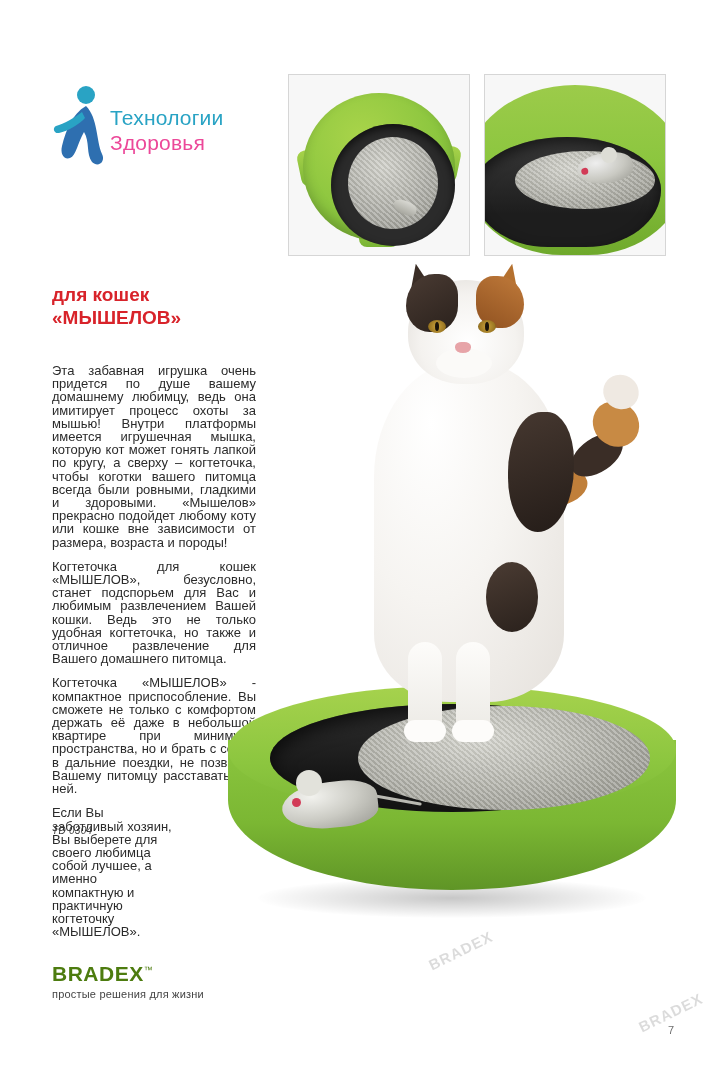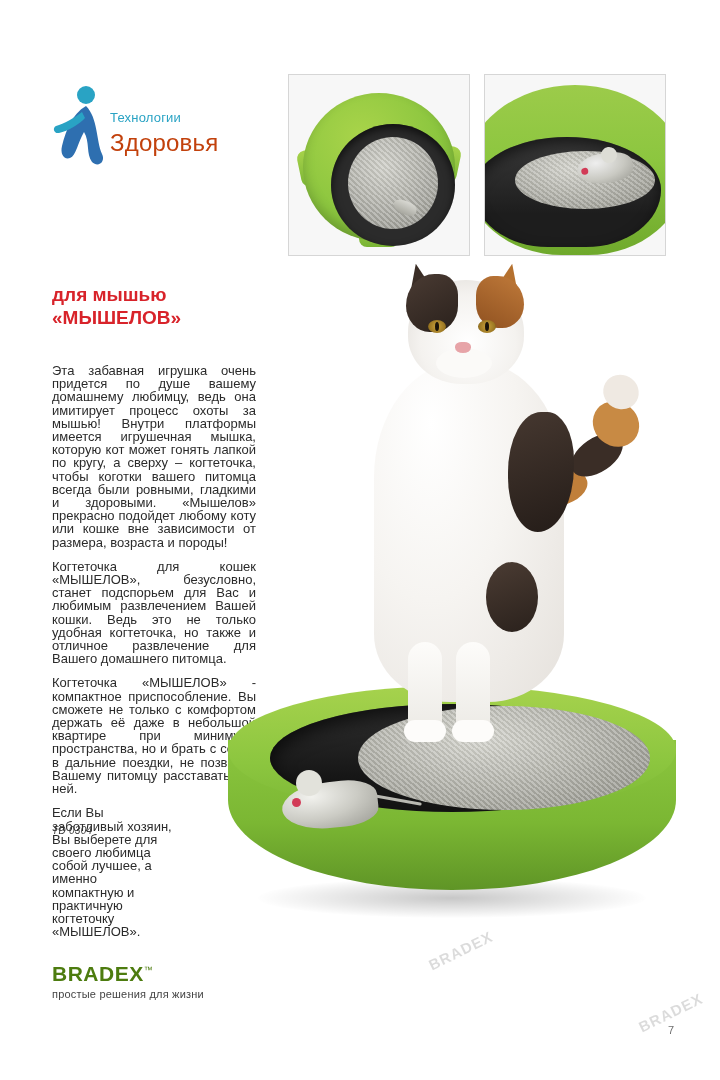--- a/index.html
+++ b/index.html
@@ -31,29 +31,29 @@
     width: 58px;
     height: 86px;
   }
   .logo-text {
     position: absolute;
     left: 58px;
     top: 26px;
     width: 150px;
   }
   .logo-line1 {
-    font-size: 13px;
+    font-size: 21px;
     color: #29a3c4;
     letter-spacing: 0.2px;
     line-height: 24px;
     white-space: nowrap;
   }
   .logo-line2 {
-    font-size: 24px;
-    color: #c2410c;
+    font-size: 21px;
+    color: #ec4899;
     letter-spacing: 0.2px;
     line-height: 26px;
     white-space: nowrap;
   }
 
   
   .thumbs {
     position: absolute;
     left: 288px;
     top: 74px;
@@ -531,21 +531,21 @@
         <div class="t2-pad"></div>
       </div>
     </div>
     <div class="t2-mouse"></div>
     <div class="t2-mouse-ear"></div>
   </div>
 
 </div>
 
 <div class="headline">
-  <div>для мышью</div>
+  <div>для кошек</div>
   <div>«МЫШЕЛОВ»</div>
 </div>
 
 <div class="copy">
   <p>Эта забавная игрушка очень придется по душе вашему домашнему любимцу, ведь она имитирует процесс охоты за мышью! Внутри платформы имеется игрушечная мышка, которую кот может гонять лапкой по кругу, а сверху – когтеточка, чтобы коготки вашего питомца всегда были ровными, гладкими и здоровыми. «Мышелов» прекрасно подойдет любому коту или кошке вне зависимости от размера, возраста и породы!</p>
   <p>Когтеточка для кошек «МЫШЕЛОВ», безусловно, станет подспорьем для Вас и любимым развлечением Вашей кошки. Ведь это не только удобная когтеточка, но также и отличное развлечение для Вашего домашнего питомца.</p>
   <p>Когтеточка «МЫШЕЛОВ» - компактное приспособление. Вы сможете не только с комфортом держать её даже в небольшой квартире при минимуме пространства, но и брать с собой в дальние поездки, не позволяя Вашему питомцу расставаться с ней.</p>
   <p class="narrow">Если Вы заботливый хозяин, Вы выберете для своего любимца собой лучшее, а именно компактную и практичную когтеточку «МЫШЕЛОВ».</p>
 </div>
 

